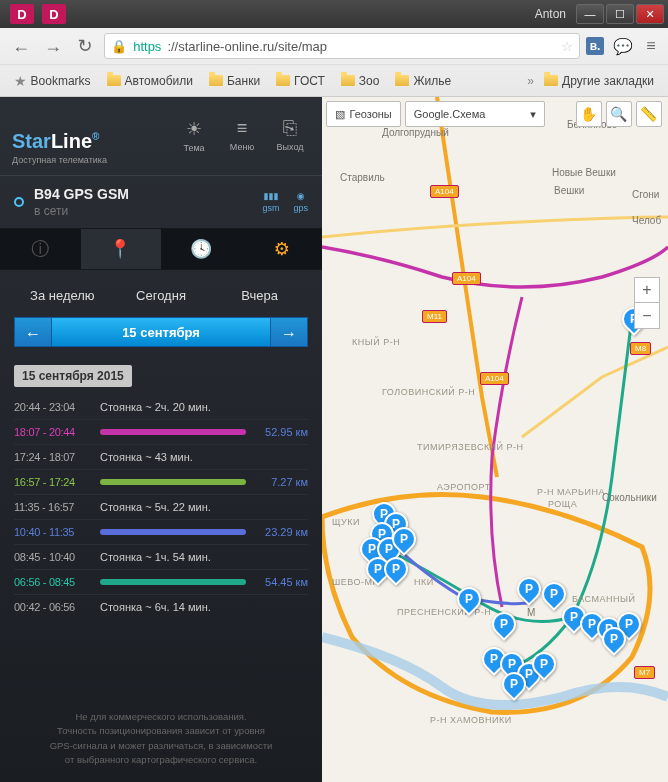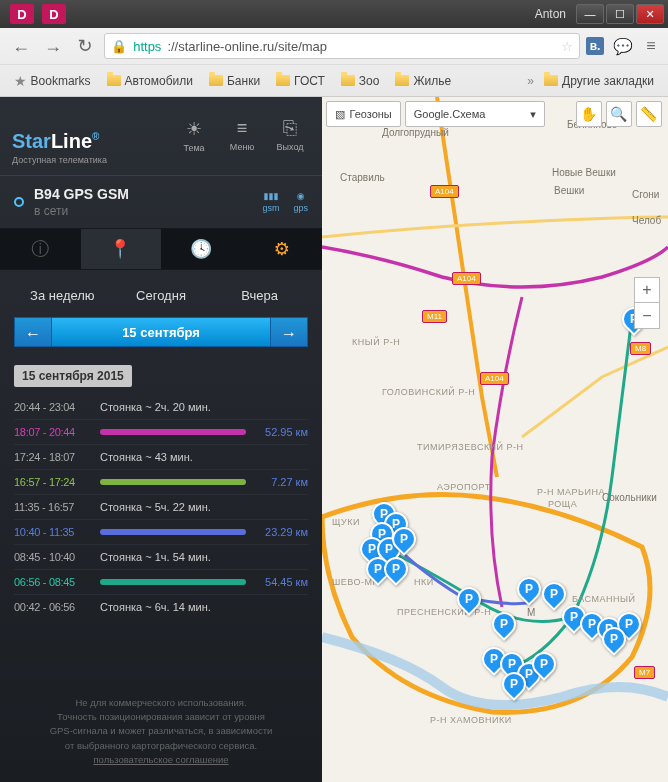--- a/index.html
+++ b/index.html
@@ -281,21 +281,20 @@
           <span class="trip-time">00:42 - 06:56</span>
           <span class="trip-text">Стоянка ~ 6ч. 14 мин.</span>
         </div>
       </div>
 
     <div class="sb-footer">
       <div>Не для коммерческого использования.</div>
       <div>Точность позиционирования зависит от уровня</div>
       <div>GPS-сигнала и может различаться, в зависимости</div>
       <div>от выбранного картографического сервиса.</div>
-      <div class="sb-footer-link">пользовательское соглашение</div>
     </div>
   </div>
 
   <div class="map">
     <div class="map-bg"></div>
     <svg class="map-svg" viewBox="0 0 346 686">
 
       <path d="M 115 0 L 130 100 L 145 200 L 160 300 L 175 380" stroke="#f5a623" stroke-width="4" fill="none"></path>
       <path d="M 0 140 Q 100 130 200 125 T 346 120" stroke="#f7d070" stroke-width="3" fill="none"></path>
       <path d="M 346 250 L 280 280 L 200 340" stroke="#f7d070" stroke-width="3" fill="none"></path>

